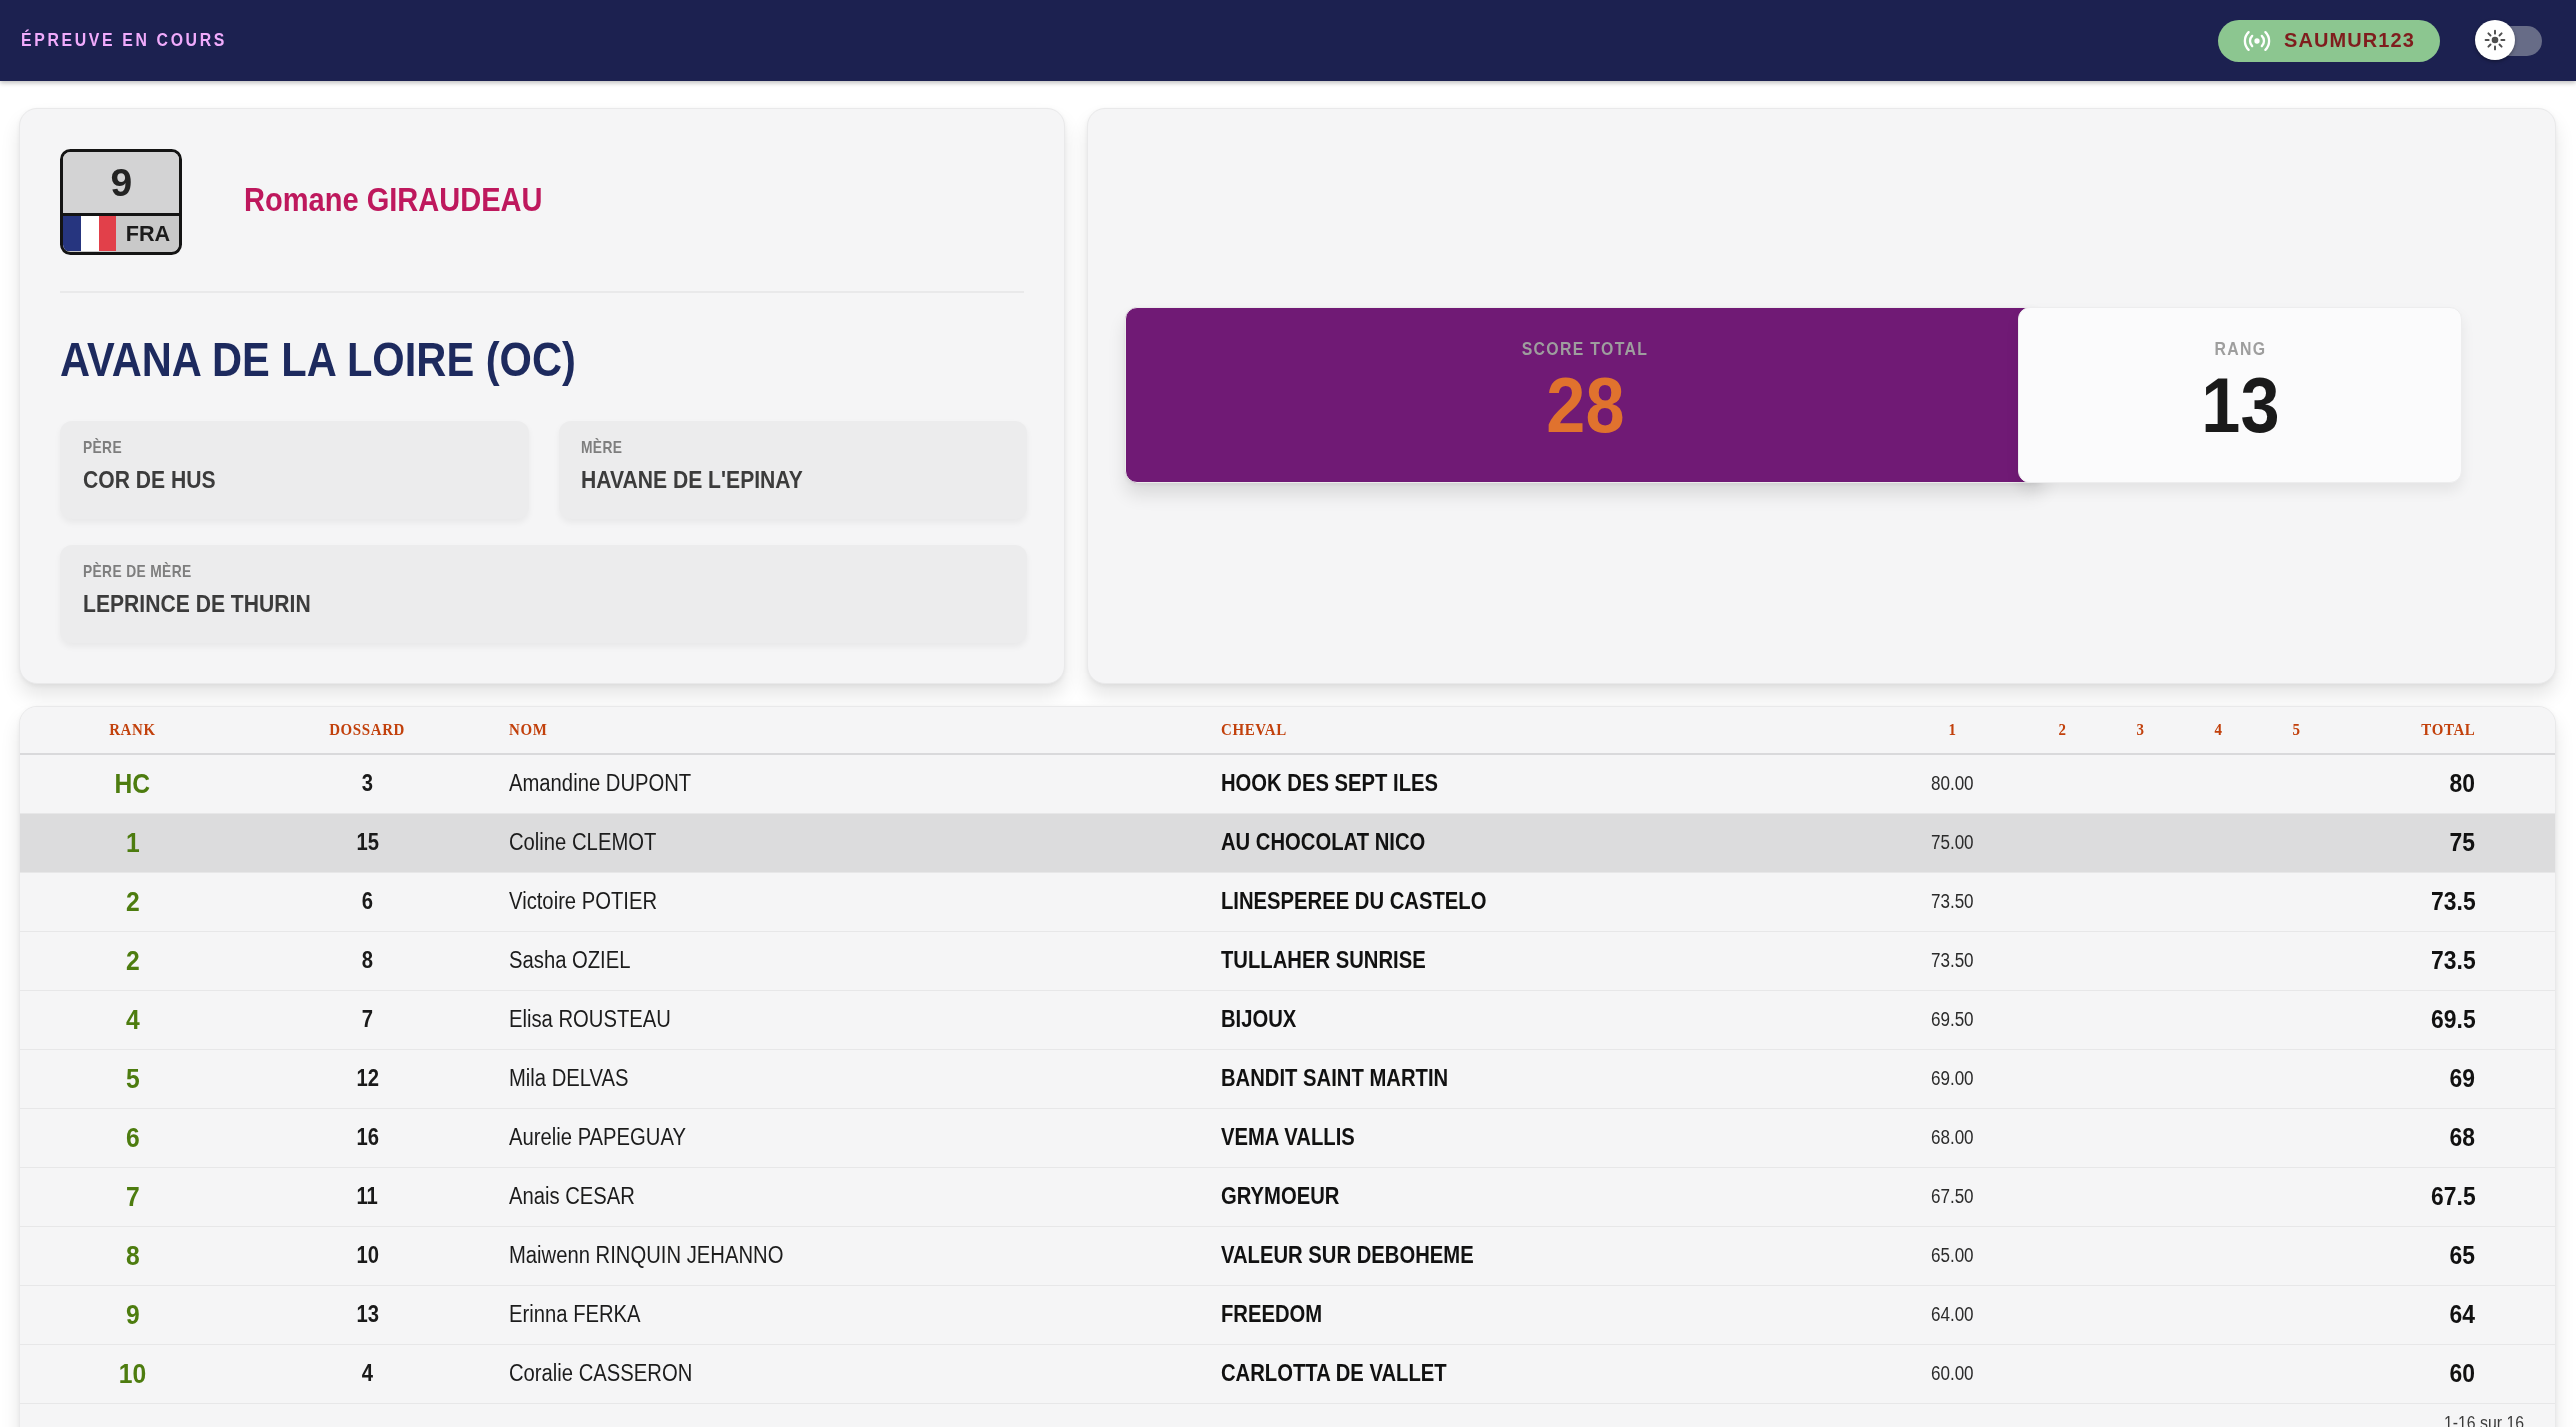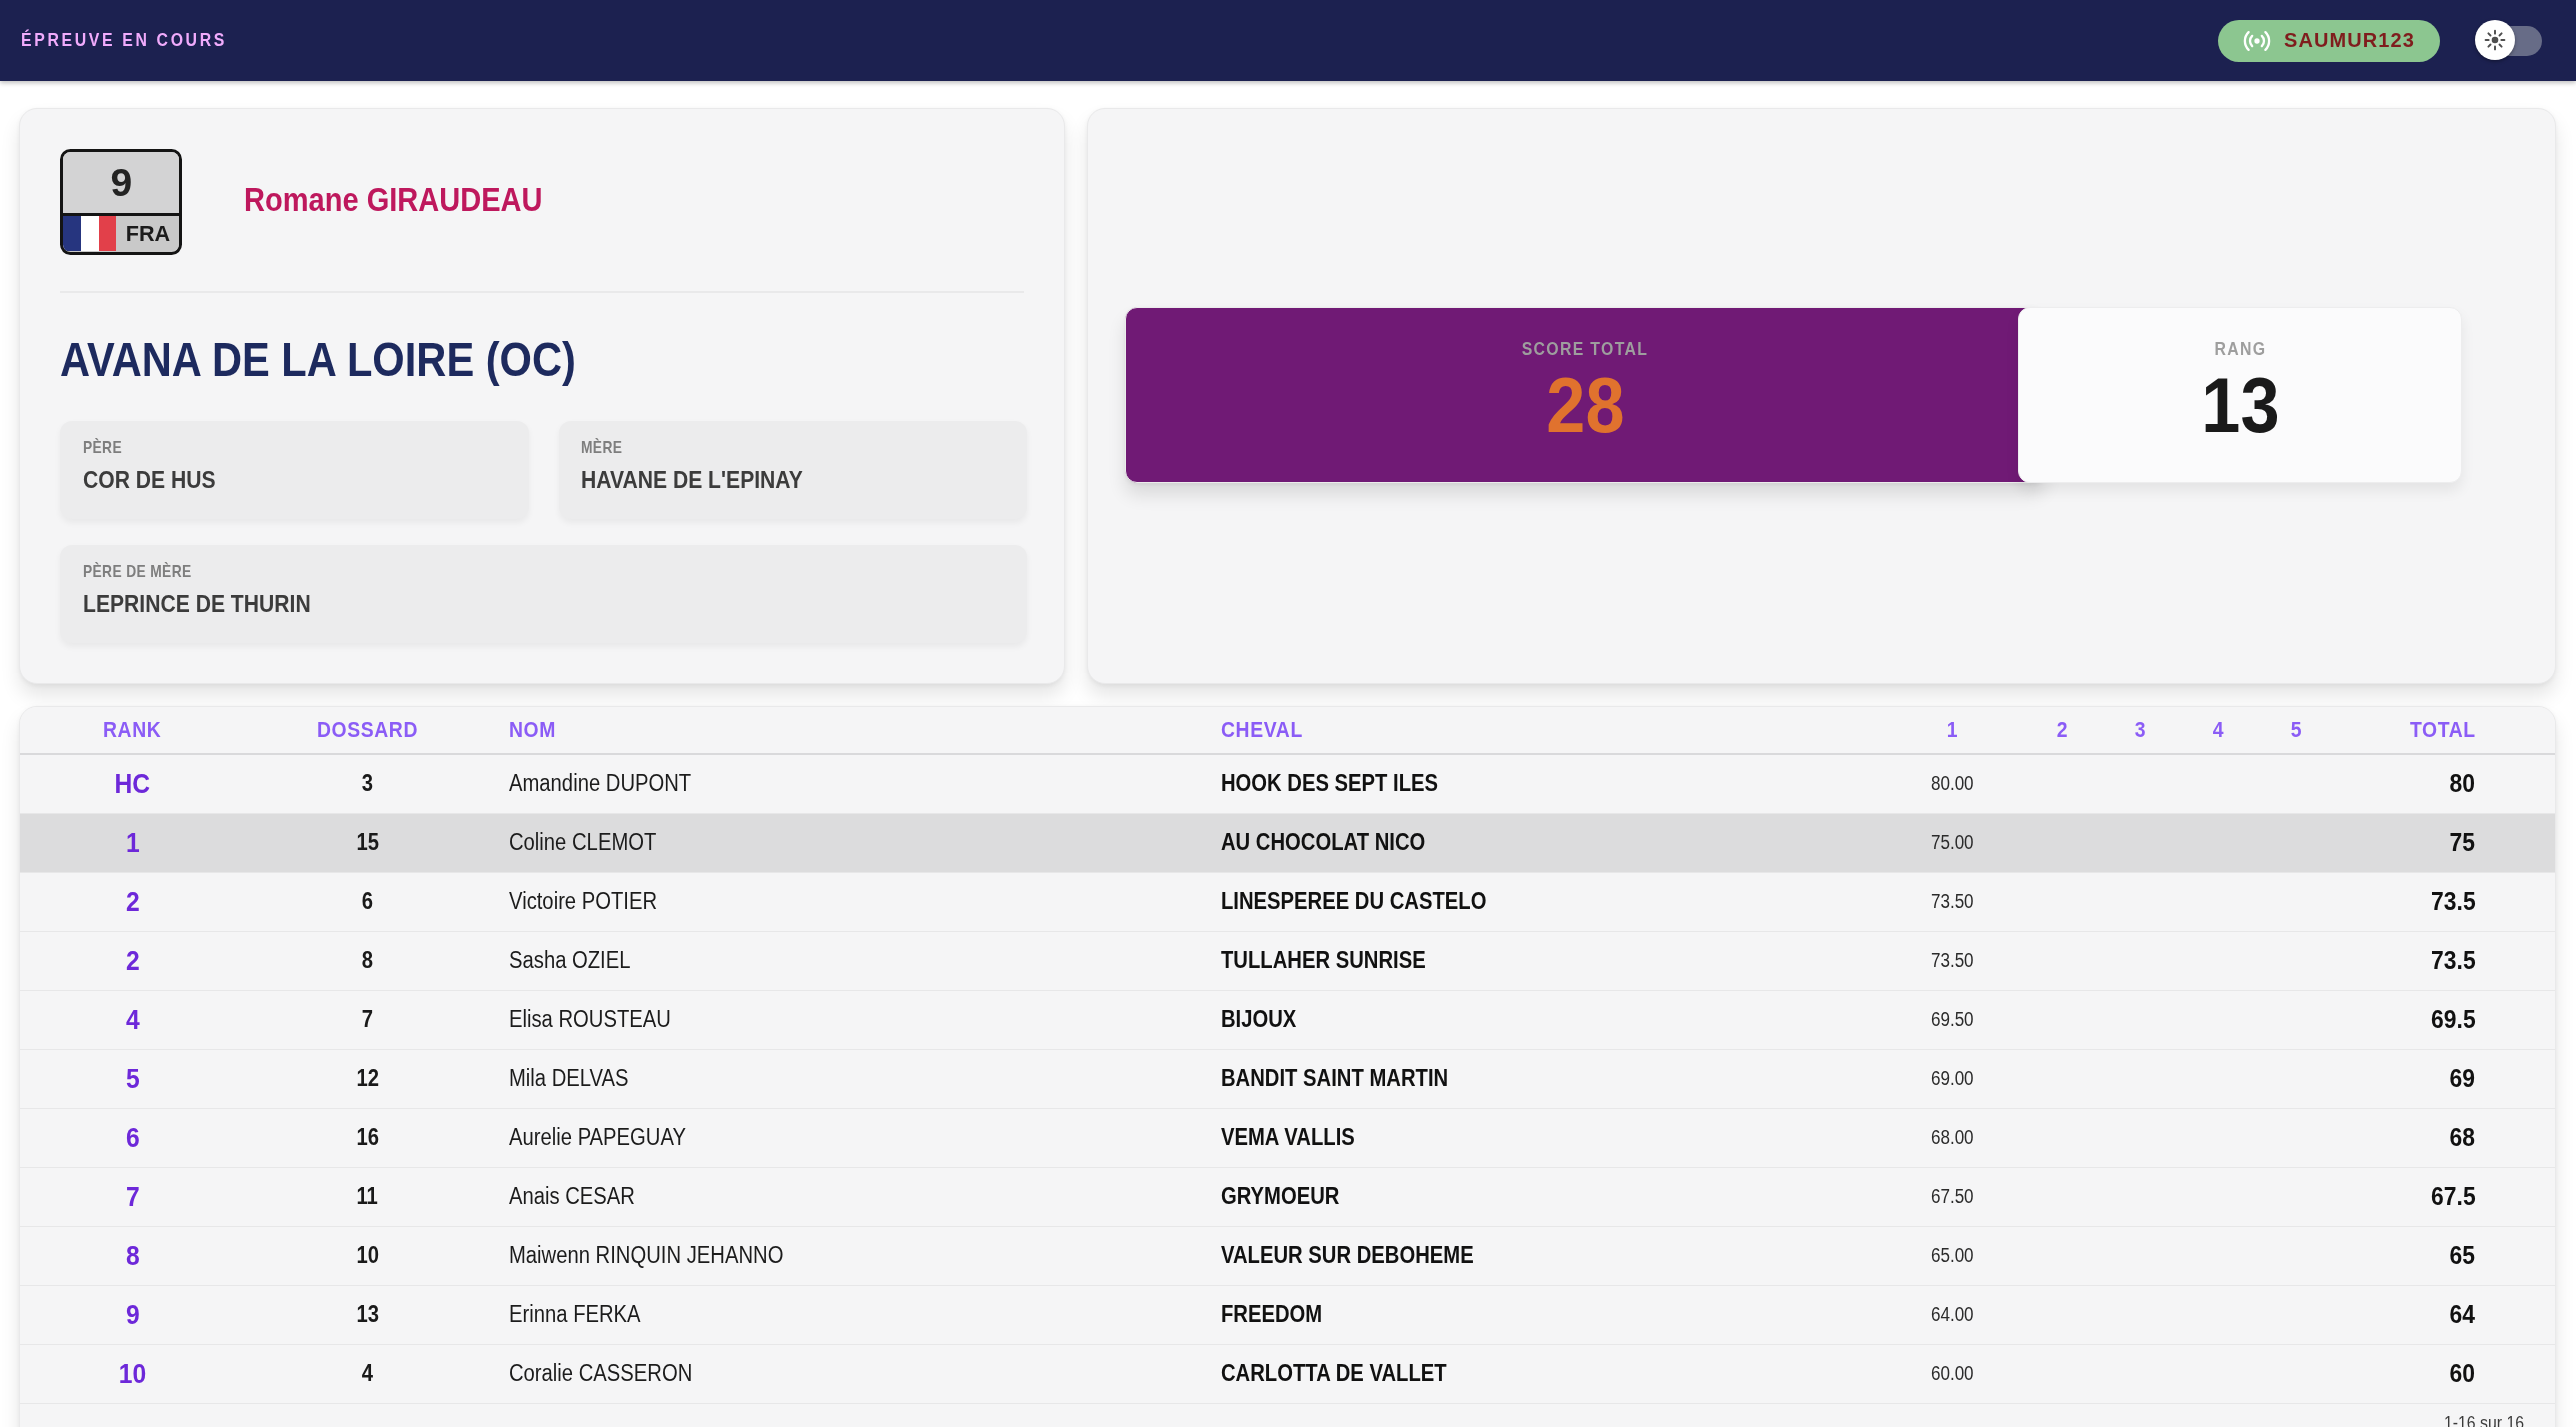--- a/index.html
+++ b/index.html
@@ -65,29 +65,29 @@
                box-shadow:0 7.5px 13.4px rgba(0,0,0,.07); }
   .metric-label { margin-top:31px; font-size:18px; font-weight:bold; color:#9e9e9e; letter-spacing:1.5px; }
   .metric-value { margin-top:4.5px; font-size:78px; font-weight:bold; line-height:1.05; }
   #score-card .metric-value { color:#e0722e; }
   #rank-card  .metric-value { color:#1a1a1a; }
 
   
   table { width:2537px; border-collapse:collapse; table-layout:fixed; }
   col.w-rank{width:224px} col.w-doss{width:246px} col.w-nom{width:712px} col.w-chev{width:679px}
   col.w-s1{width:142px} col.w-s{width:78px} col.w-tot{width:222px}
-  thead th { height:47px; font-size:22px; font-weight:bold; color:#8b5cf6; letter-spacing:0.7px;
-             border-bottom:2.2px solid #d9d9db; background:#f5f5f6; }
+  thead th { height:47px; font-size:17px; font-weight:bold; color:#c2410c; letter-spacing:0.7px;
+             border-bottom:2.2px solid #d9d9db; background:#f5f5f6;font-family:Liberation Serif, serif; }
   tbody td { height:59px; border-bottom:1.5px solid #e7e7e8; background:transparent; }
   tbody tr { cursor:pointer; }
   tbody tr.highlight td { background:#dcdcdd; }
   .al { text-align:left; padding-left:18.6px; }
   .ac { text-align:center; }
   .ar { text-align:right; padding-right:82px; }
-  .c-rank { font-size:28px; font-weight:bold; color:#6d28d9; }
+  .c-rank { font-size:28px; font-weight:bold; color:#4d7c0f; }
   .c-doss { font-size:23px; font-weight:bold; color:#1a1a1a; }
   .c-nom  { font-size:23px; color:#1c1c1c; }
   .c-chev { font-size:23px; font-weight:bold; color:#111111; }
   .c-s    { font-size:19.4px; color:#2b2b2b; }
   .c-tot  { font-size:26px; font-weight:bold; color:#111111; }
   .pagination { padding:9px 31px 0 0; text-align:right; font-size:18px; color:#3b3b3b; }
 
   svg { display:block; }
 </style>
 </head>

